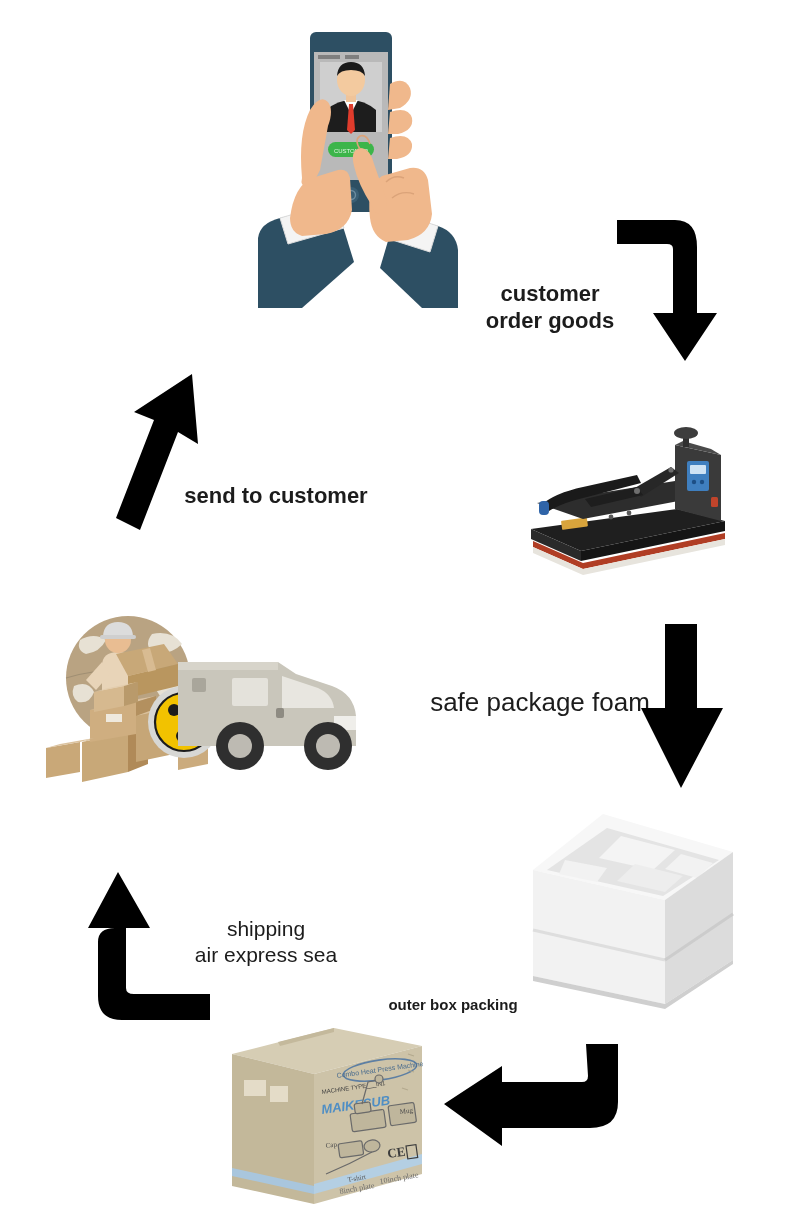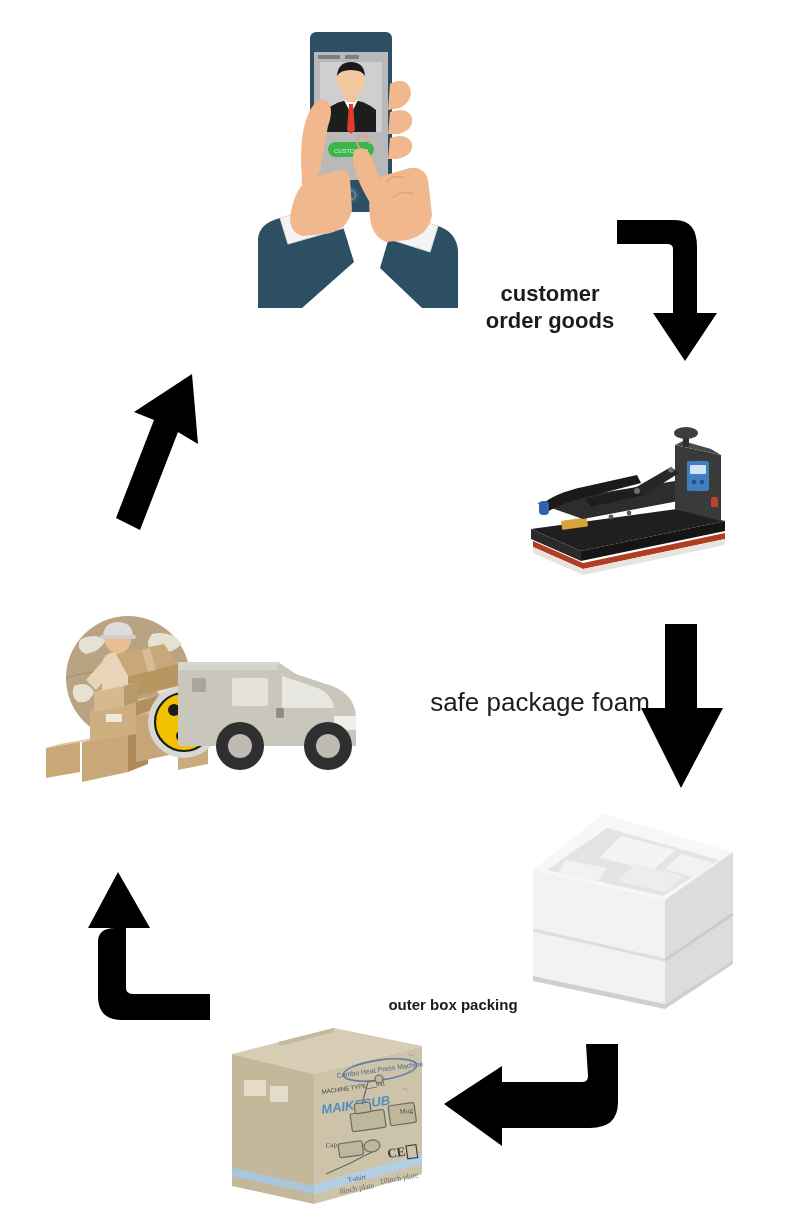--- a/index.html
+++ b/index.html
@@ -225,20 +225,22 @@
       <text x="158" y="162" transform="rotate(-10 158 162)" font-family="Liberation Serif, serif" font-size="8" fill="#6a6a6a">10inch plate</text>
 
       <text x="166" y="136" transform="rotate(-8 166 136)" font-family="Liberation Serif, serif" font-weight="bold" font-size="13" fill="#3c3c3c">CE</text>
 
       <rect x="184" y="124" width="10" height="13" transform="rotate(-8 184 124)" fill="none" stroke="#3c3c3c" stroke-width="1.2"></rect>
 
       <path d="M186 32 L192 34 M186 48 L192 50 M180 66 L186 68" stroke="#b3a98e" stroke-width="1.2"></path>
     </svg>
   </div>
 
+  <div class="label" style="left:160px; top:916px; width:212px; font-size:21px;">shipping
+air express sea</div>
 
   <div class="arrow" style="left:82px; top:862px; width:150px; height:162px;">
     <svg width="150" height="162" viewBox="0 0 150 162" xmlns="http://www.w3.org/2000/svg">
       <path d="M33 66 L6 66 L36 10 L68 66 L44 66 L44 126 Q44 132 52 132 L128 132 L128 158 L40 158 Q16 158 16 134 L16 80 Q16 66 33 66 Z" fill="#000000"></path>
     </svg>
   </div>
 
   <div class="node" style="left:32px; top:604px; width:340px; height:190px;">
     <svg width="340" height="190" viewBox="0 0 340 190" xmlns="http://www.w3.org/2000/svg">
 
@@ -314,20 +316,21 @@
         <path d="M302 112 L324 112 L324 126 L302 126 Z" fill="#efeeea"></path>
         <rect x="244" y="104" width="8" height="10" rx="2" fill="#8e8b82"></rect>
         <circle cx="208" cy="142" r="24" fill="#2f2f2f"></circle>
         <circle cx="208" cy="142" r="12" fill="#bdbab2"></circle>
         <circle cx="296" cy="142" r="24" fill="#2f2f2f"></circle>
         <circle cx="296" cy="142" r="12" fill="#bdbab2"></circle>
       </g>
     </svg>
   </div>
 
+  <div class="label bold" style="left:176px; top:482px; width:200px; font-size:22px;">send to customer</div>
 
   <div class="arrow" style="left:112px; top:362px; width:130px; height:180px;">
     <svg width="130" height="180" viewBox="0 0 130 180" xmlns="http://www.w3.org/2000/svg">
       <path d="M80 12 L86 82 L66 70 L28 168 L4 156 L42 58 L22 50 Z" fill="#000000"></path>
     </svg>
   </div>
 
 </div>
 
 </body></html>

